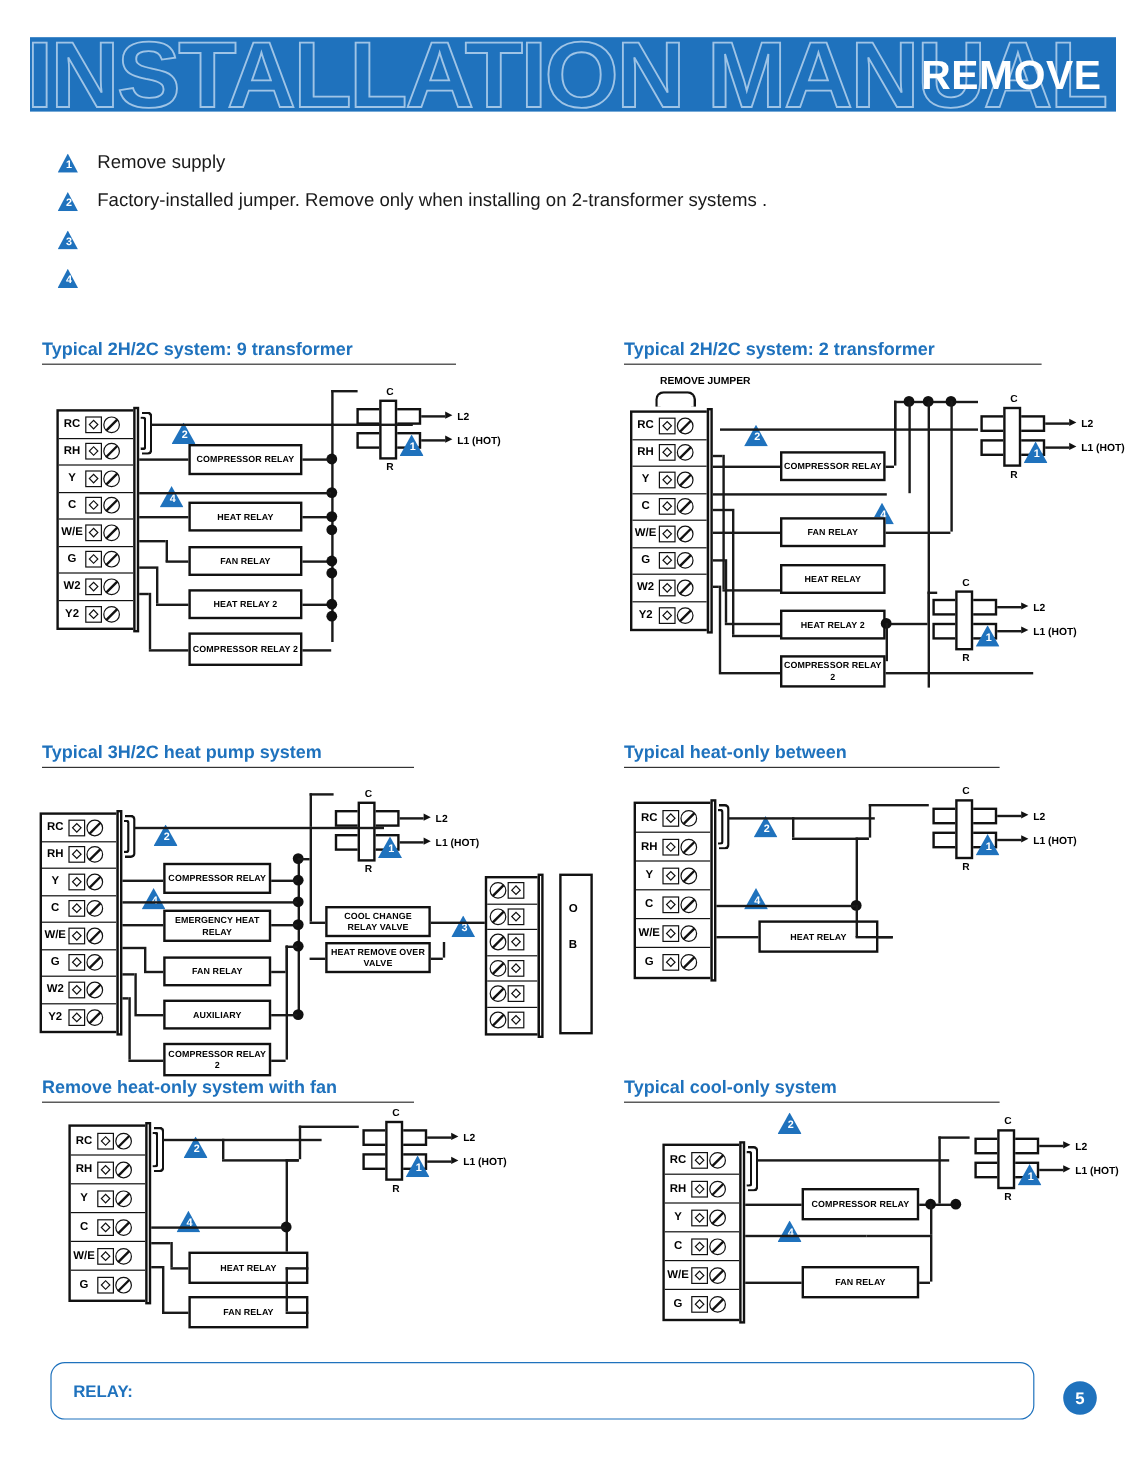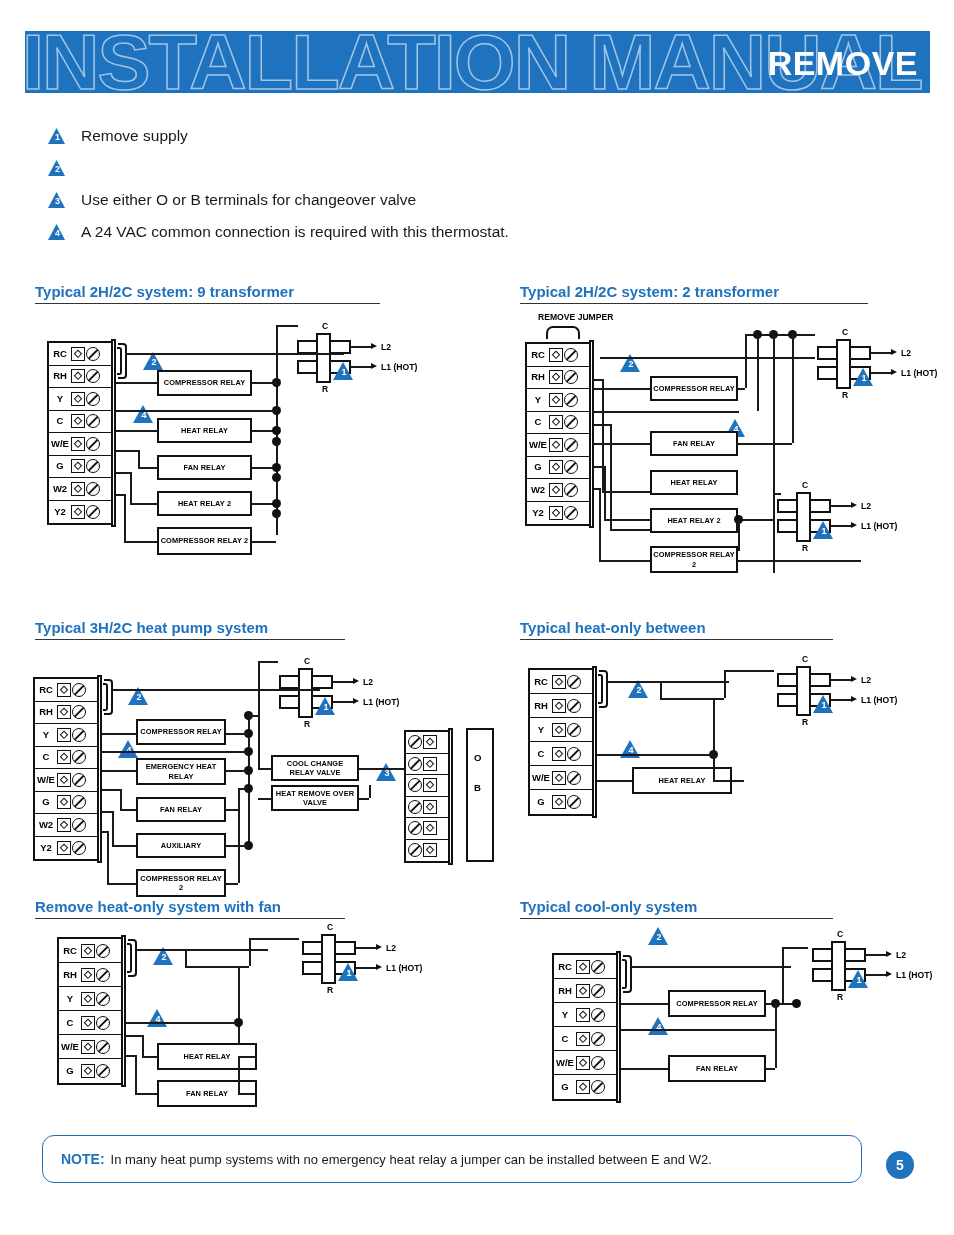--- a/index.html
+++ b/index.html
@@ -105,34 +105,33 @@
         <span class="shape"></span>
         <span class="num">1</span>
       </span>
     <span class="leg-txt">Remove supply</span>
   </div>
   <div class="leg-row">
     <span class="tri">
         <span class="shape"></span>
         <span class="num">2</span>
       </span>
+    <span class="leg-txt">Factory-installed jumper. Remove only when installing on 2-transformer systems  .</span>
   </div>
   <div class="leg-row">
     <span class="tri">
         <span class="shape"></span>
         <span class="num">3</span>
       </span>
-    <span class="leg-txt">Use either O or B terminals for changeover valve</span>
   </div>
   <div class="leg-row">
     <span class="tri">
         <span class="shape"></span>
         <span class="num">4</span>
       </span>
-    <span class="leg-txt">A 24 VAC common connection is required with this thermostat.</span>
   </div>
 </div>
 
 <div class="sec-title" style="left:35px;top:283px;">
   <span>Typical 2H/2C system: 9 transformer</span><span class="rule" style="width:345px;"></span>
 </div>
 <div class="diagram" id="d1" style="left:35px;top:310px;width:420px;height:270px;">
     <div class="tblock" style="left:12px;top:31px;width:66px;height:184px;">
       <div class="trow" style="height:22.5px;width:100%;">
         <div class="tlabel" style="width:22px;line-height:22.5px;">RC</div>
@@ -252,21 +251,21 @@
     <div class="wire h" style="left:217px;top:231px;width:24px;"></div>
     <div class="dot" style="left:236.5px;top:115.5px;"></div>
     <div class="dot" style="left:236.5px;top:152.5px;"></div>
     <div class="dot" style="left:236.5px;top:188.5px;"></div>
   </div>
 
 <div class="sec-title" style="left:520px;top:283px;">
   <span>Typical 2H/2C system: 2 transformer</span><span class="rule" style="width:348px;"></span>
 </div>
 <div class="diagram" id="d2" style="left:520px;top:306px;width:430px;height:290px;">
-    <div class="lbl" style="left:18px;top:6px;">REMOVE JUMPER</div>
+    <div class="lbl" style="left:30px;top:6px;">REMOVE JUMPER</div>
     <div class="rjump" style="left:26px;top:20px;width:34px;height:13px;"></div>
     <div class="tblock" style="left:5px;top:36px;width:66px;height:184px;">
       <div class="trow" style="height:22.5px;width:100%;">
         <div class="tlabel" style="width:22px;line-height:22.5px;">RC</div>
         <div class="tcells">
           <div class="sq" style="width:14px;height:14px;"></div>
           <div class="scr" style="width:14px;height:14px;"></div>
         </div>
       </div>
       <div class="trow" style="height:22.5px;width:100%;">
@@ -938,16 +937,15 @@
     <div class="dot" style="left:271.5px;top:73.5px;"></div>
     <div class="wire v" style="left:262px;top:41px;height:37px;"></div>
     <div class="wire v" style="left:255px;top:78px;height:26px;"></div>
     <div class="wire h" style="left:202px;top:104px;width:53px;"></div>
     <div class="wire v" style="left:246px;top:104px;height:0px;"></div>
     <div class="wire v" style="left:255px;top:104px;height:39px;"></div>
     <div class="wire h" style="left:246px;top:143px;width:9px;"></div>
   </div>
 
 <div id="note">
-  <span class="k">NOTE:</span>
-  <span class="v">In many heat pump systems with no emergency heat relay a jumper can be installed between E and W2.</span>
+  <span class="k">RELAY:</span>
 </div>
 <div id="pagenum">5</div>
 
 </body></html>

